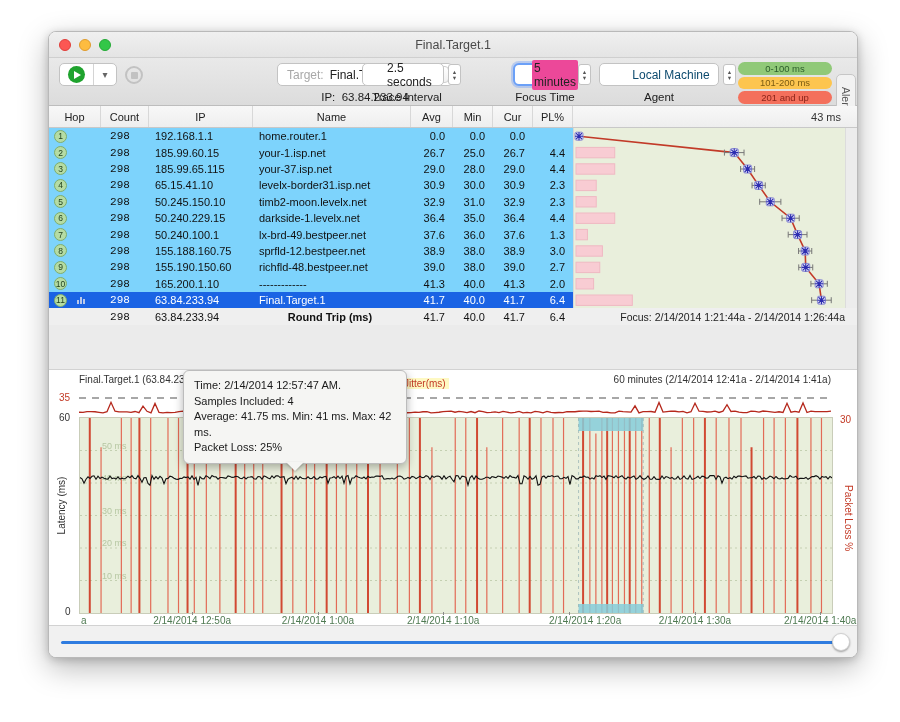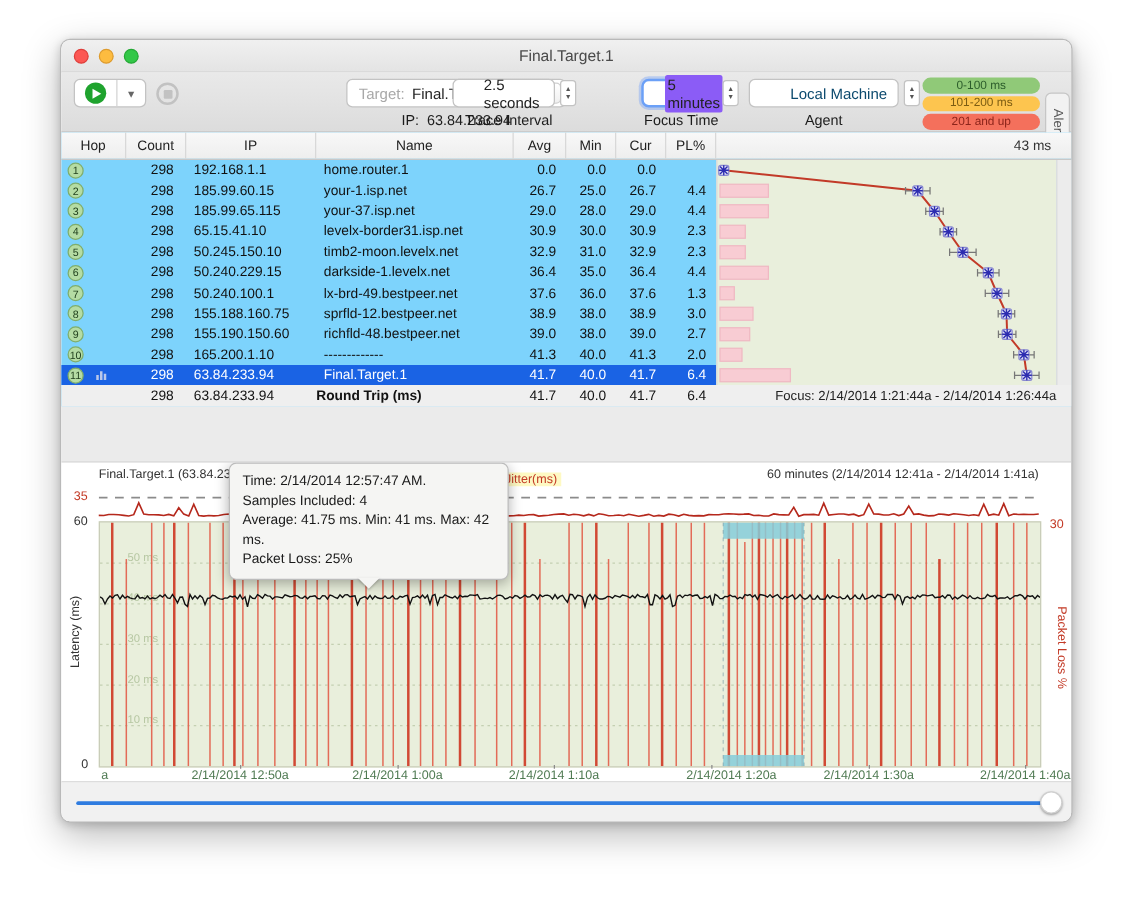--- a/index.html
+++ b/index.html
@@ -40,21 +40,21 @@
   .ip-caption { left:228px; width:176px; }
 
   .stepper { position:absolute; top:6px; width:13px; height:21px; background:#fff; border:1px solid #c3c3c3; border-radius:3px;
     display:flex; flex-direction:column; align-items:center; justify-content:center; font-size:5.5px; color:#555; line-height:6px; }
 
   .trace-field { left:313px; width:82px; justify-content:center; }
   .trace-stepper { left:399px; }
   .trace-caption { left:305px; width:106px; }
 
   .focus-field { left:464px; width:60px; justify-content:center; border:2px solid #6ba0f7; box-shadow:0 0 0 2px rgba(96,150,248,.35); border-radius:6px;}
-  .focus-field .sel { background:#8b5cf6; padding:1px 2px; border-radius:2px;}
+  .focus-field .sel { background:#ec4899; padding:1px 2px; border-radius:2px;}
   .focus-stepper { left:529px; }
   .focus-caption { left:455px; width:82px; }
 
   .agent-field { left:550px; width:120px; justify-content:center; color:#0c4a6e; }
   .agent-stepper { left:674px; }
   .agent-caption { left:560px; width:100px; }
 
   .legend { position:absolute; left:689px; top:4px; width:94px; display:flex; flex-direction:column; gap:2px; }
   .pill { height:12.5px; border-radius:7px; font-size:9.5px; display:flex; align-items:center; justify-content:center; }
   .pill.g { background:#90c978; color:#2c5d2b; }
@@ -73,29 +73,29 @@
   .thead > div:last-child { border-right:none; justify-content:flex-end; padding-right:16px; color:#333; }
   .rows { position:absolute; left:0; top:22px; width:524px; height:180.4px; }
   .trow { display:grid; grid-template-columns:52px 48px 104px 158px 42px 40px 40px 40px; height:16.4px; font-size:11px; color:#111; align-items:center; }
   .trow.selected { background:#1a63e4; color:#fff; }
   .c-hop { display:flex; align-items:center; padding-left:5px; gap:4px;}
   .badge { width:13px; height:13px; border-radius:50%; background:#b5dca4; border:1px solid #7fae6c; color:#1e3d1a;
     font-size:8.5px; display:flex; align-items:center; justify-content:center; }
   .bars-icon { display:flex; align-items:flex-end; gap:1px; height:8px; margin-left:6px;}
   .bars-icon i { width:2px; background:#b9c8ea; display:block;}
   .num { text-align:right; padding-right:8px; }
-  .c-count { text-align:right; padding-right:10px; }
+  .c-count { text-align:center; padding-right:10px;font-family:Liberation Mono, monospace; }
   .c-ip, .c-name { padding-left:6px; white-space:nowrap; overflow:hidden; }
 
   .trace-panel { position:absolute; left:524px; top:22px; width:272px; height:180.4px; background:#e9efdc; border-left:1px solid #d9d9d9;}
   .trace-gutter { position:absolute; left:796px; top:22px; width:14px; height:180.4px; background:#ececec; border-left:1px solid #dcdcdc;}
 
   .tsum { position:absolute; left:0; top:202.4px; width:810px; height:17px; background:#efefef; display:grid;
     grid-template-columns:52px 48px 104px 158px 42px 40px 40px 40px 1fr; font-size:11px; color:#111; align-items:center;}
-  .tsum .rt { text-align:left; padding-right:4px; font-weight:bold; }
+  .tsum .rt { text-align:center; padding-right:4px; font-weight:bold; }
   .tsum .focuslab { text-align:right; padding-right:14px; font-size:10.5px; color:#222; }
 
   
   .gap { height:44px; background:#ebebeb; }
 
   
   .timeline { position:relative; height:257px; background:#fff; border-top:1px solid #d2d2d2; border-bottom:1px solid #d2d2d2; overflow:hidden;}
   .tl-title-left { position:absolute; left:30px; top:4px; font-size:10px; color:#333; }
   .tl-title-right { position:absolute; right:26px; top:4px; font-size:10px; color:#333; }
   .jitter-scale { position:absolute; left:10px; top:22px; font-size:10px; color:#c33a26; }

